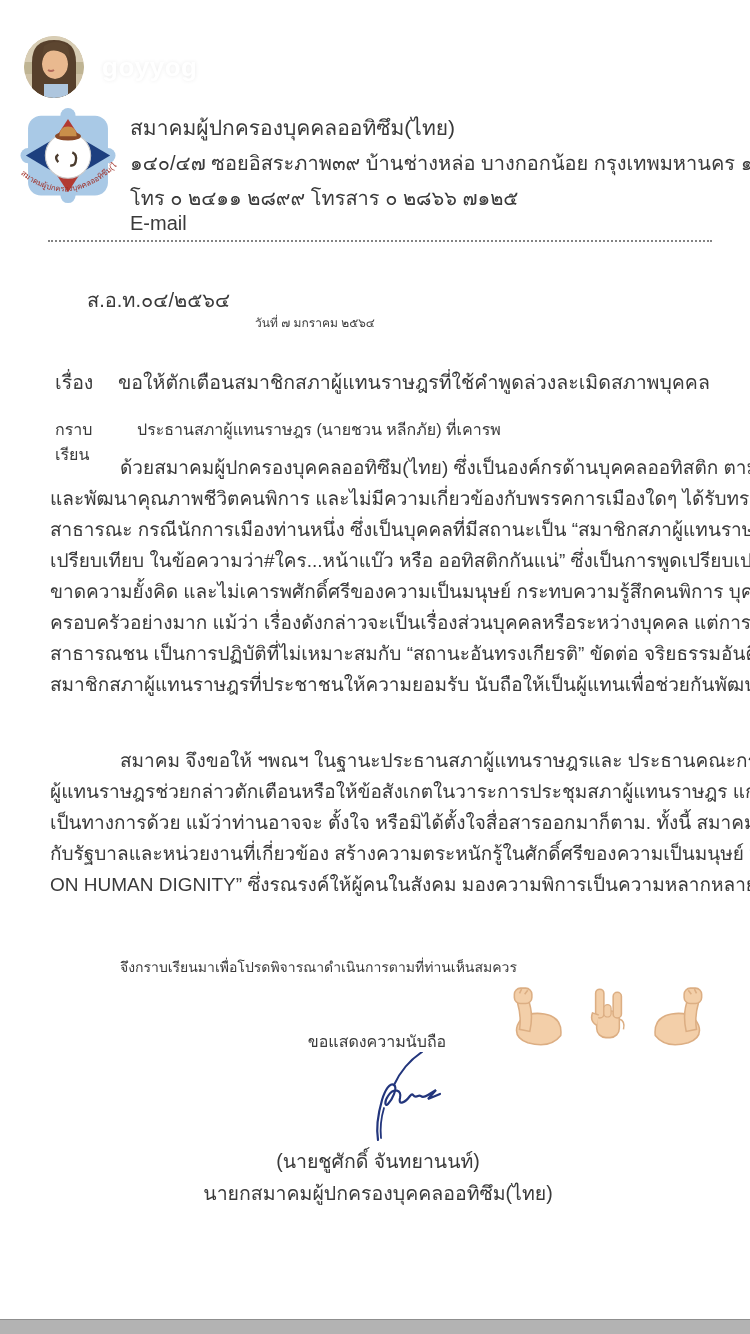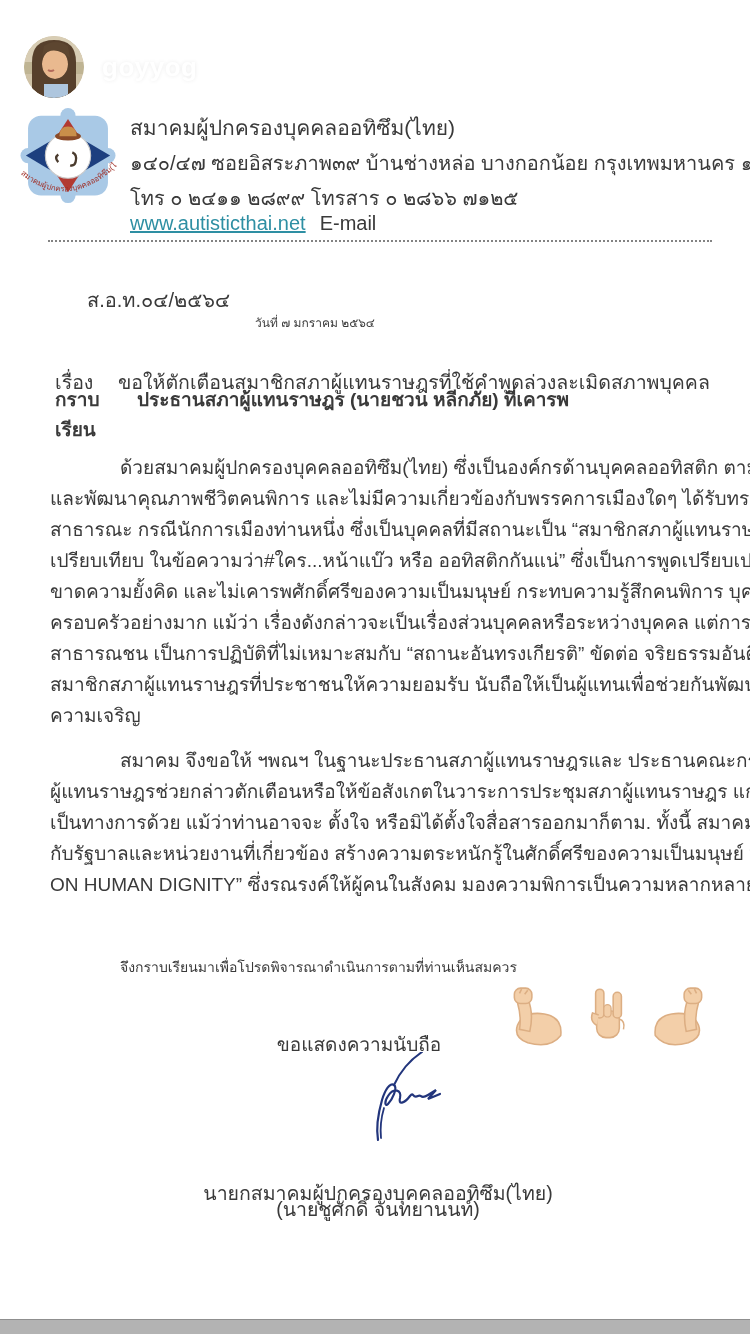--- a/index.html
+++ b/index.html
@@ -39,36 +39,36 @@
   .org-phone { left:130px; top:182px; font-size:20px; white-space:nowrap; }
   .org-links { left:130px; top:212px; font-size:20px; display:flex; gap:14px; white-space:nowrap; }
   .link { color:#2e8fa3; text-decoration:underline; cursor:pointer; }
   .sep-line { left:48px; top:240px; width:664px; border-top:2px dotted #5a5a5a; opacity:.75; }
 
   .ref-no { left:55px; top:284px; font-size:20px;margin-left:32px; }
   .date-line { left:150px; top:313px; width:330px; text-align:center; font-size:12px; }
 
   .subject-row { left:55px; top:367px; font-size:19.5px; display:flex;font-family:Liberation Serif, serif; }
   .subject-row .lbl { width:63px; }
-  .salutation-row { left:55px; top:384px; font-size:19px; display:flex;font-weight:bold; }
+  .salutation-row { left:55px; top:417px; font-size:16px; display:flex; }
   .salutation-row .lbl { width:70px; margin-right:12px; }
 
   .para { left:50px; width:668px; font-size:19px; }
   .para .ln { line-height:31px; height:31px; white-space:nowrap; }
   .para .indent { padding-left:70px; }
   .p1 { top:452px; }
   .p2 { top:745px; }
   .closing-line { left:120px; top:956px; font-size:14px; white-space:nowrap; }
 
   .sticker-row { left:503px; top:983px; display:flex; gap:6px; }
   .sticker { width:66px; height:68px; }
 
-  .regards { left:209px; top:1029px; width:300px; text-align:center; font-size:19px; }
+  .regards { left:227px; top:1029px; width:300px; text-align:center; font-size:16px; }
   .signature { left:348px; top:1052px; width:110px; height:95px; }
-  .signer-name { left:228px; top:1146px; width:300px; text-align:center; font-size:19.5px;margin-top:48px; }
+  .signer-name { left:228px; top:1146px; width:300px; text-align:center; font-size:19.5px; }
   .signer-title { left:178px; top:1178px; width:400px; text-align:center; font-size:19.5px; }
 </style>
 </head>
 <body>
 
 <div class="abs progress-row">
     <div class="seg">
       <div class="fill" style="width: 100%;"></div>
     </div>
     <div class="seg">
@@ -151,21 +151,20 @@
       </defs>
     <text font-size="7.2" fill="#a03028" font-family="Liberation Sans, sans-serif">
       <textPath href="#arcTxt">สมาคมผู้ปกครองบุคคลออทิซึม(ไทย)</textPath>
     </text>
   </svg>
 </div>
 <div class="abs letter-text org-name">สมาคมผู้ปกครองบุคคลออทิซึม(ไทย)</div>
 <div class="abs letter-text org-address">๑๔๐/๔๗   ซอยอิสระภาพ๓๙   บ้านช่างหล่อ   บางกอกน้อย    กรุงเทพมหานคร   ๑๐๗๐๐</div>
 <div class="abs letter-text org-phone">โทร ๐ ๒๔๑๑ ๒๘๙๙ โทรสาร ๐ ๒๘๖๖ ๗๑๒๕</div>
 <div class="abs org-links">
-  <span class="link">www.autisticthai.net</span>
   <span class="letter-text">E-mail</span>
 </div>
 <div class="abs sep-line"></div>
 
 <div class="abs letter-text ref-no">ส.อ.ท.๐๔/๒๕๖๔</div>
 <div class="abs letter-text date-line">วันที่ ๗ มกราคม  ๒๕๖๔</div>
 
 <div class="abs letter-text subject-row">
   <span class="lbl">เรื่อง</span>
   <span>ขอให้ตักเตือนสมาชิกสภาผู้แทนราษฎรที่ใช้คำพูดล่วงละเมิดสภาพบุคคล</span>
@@ -177,21 +176,20 @@
 
 <div class="abs letter-text para p1">
   <div class="ln indent">ด้วยสมาคมผู้ปกครองบุคคลออทิซึม(ไทย) ซึ่งเป็นองค์กรด้านบุคคลออทิสติก ตามพระราชบัญญัติส่งเสริม</div>
   <div class="ln">และพัฒนาคุณภาพชีวิตคนพิการ และไม่มีความเกี่ยวข้องกับพรรคการเมืองใดๆ ได้รับทราบข้อมูลจากสื่อมวลชน</div>
   <div class="ln">สาธารณะ กรณีนักการเมืองท่านหนึ่ง ซึ่งเป็นบุคคลที่มีสถานะเป็น “สมาชิกสภาผู้แทนราษฎรที่ทรงเกียรติ” กล่าว</div>
   <div class="ln">เปรียบเทียบ ในข้อความว่า#ใคร...หน้าแบ๊ว หรือ ออทิสติกกันแน่” ซึ่งเป็นการพูดเปรียบเปรย “สภาพบุคคล”โดย</div>
   <div class="ln">ขาดความยั้งคิด และไม่เคารพศักดิ์ศรีของความเป็นมนุษย์ กระทบความรู้สึกคนพิการ บุคคลออทิสติก และ</div>
   <div class="ln">ครอบครัวอย่างมาก   แม้ว่า เรื่องดังกล่าวจะเป็นเรื่องส่วนบุคคลหรือระหว่างบุคคล แต่การเผยแพร่ข้อความต่อ</div>
   <div class="ln">สาธารณชน เป็นการปฏิบัติที่ไม่เหมาะสมกับ “สถานะอันทรงเกียรติ” ขัดต่อ จริยธรรมอันดีงาม ของความเป็น</div>
   <div class="ln">สมาชิกสภาผู้แทนราษฎรที่ประชาชนให้ความยอมรับ นับถือให้เป็นผู้แทนเพื่อช่วยกันพัฒนาประเทศชาติให้เกิด</div>
-  <div class="ln">ความเจริญ</div>
 </div>
 
 <div class="abs letter-text para p2">
   <div class="ln indent">สมาคม จึงขอให้ ฯพณฯ ในฐานะประธานสภาผู้แทนราษฎรและ ประธานคณะกรรมการจริยธรรม สภา</div>
   <div class="ln">ผู้แทนราษฎรช่วยกล่าวตักเตือนหรือให้ข้อสังเกตในวาระการประชุมสภาผู้แทนราษฎร แก่ผู้ที่ปฏิบัติดังกล่าวอย่าง</div>
   <div class="ln">เป็นทางการด้วย แม้ว่าท่านอาจจะ ตั้งใจ หรือมิได้ตั้งใจสื่อสารออกมาก็ตาม. ทั้งนี้ สมาคมพยายามทำงานร่วมมือ</div>
   <div class="ln">กับรัฐบาลและหน่วยงานที่เกี่ยวข้อง สร้างความตระหนักรู้ในศักดิ์ศรีของความเป็นมนุษย์ “UNDERSTANDING</div>
   <div class="ln">ON HUMAN  DIGNITY”  ซึ่งรณรงค์ให้ผู้คนในสังคม มองความพิการเป็นความหลากหลายที่มีสิทธิเท่าเทียม ตาม</div>
 </div>
 

